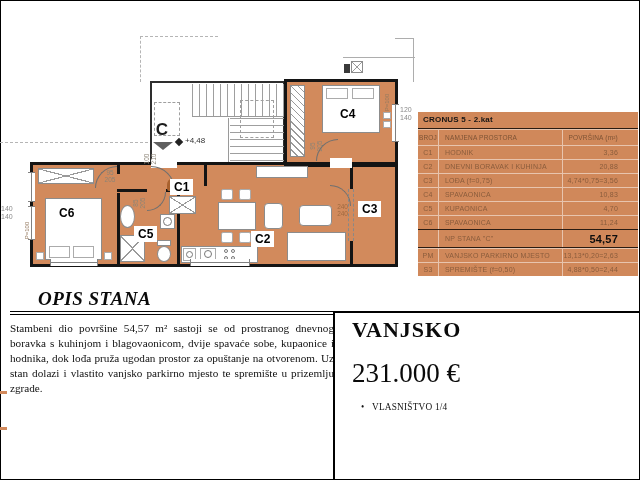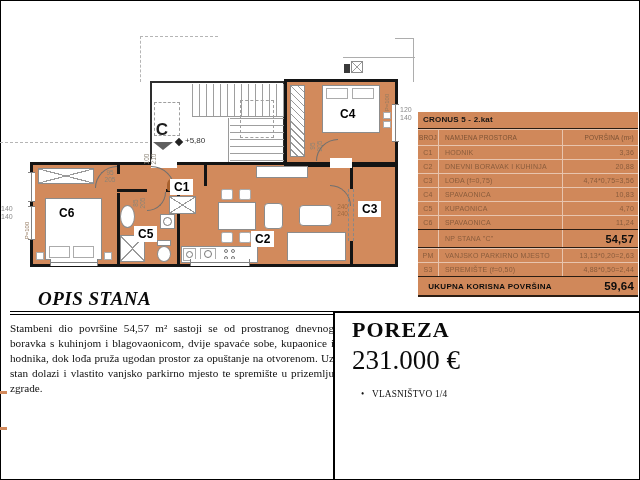--- a/index.html
+++ b/index.html
@@ -41,36 +41,36 @@
   .logo-circle{width:60px;height:60px;border-radius:50%;background:#f4f4f2;border:2px solid #3c3c3c;margin-left:4px;display:flex;align-items:center;justify-content:center;flex:0 0 auto}
   .brand-name{font:italic 700 26px "Liberation Serif",serif;color:#0b0b0b;margin-left:10px;letter-spacing:1px;white-space:nowrap}
   
   .ptable{left:418px;top:112px;width:220px;background:var(--table,#d0885a)}
   .ttitle{font:700 8px/16px "Liberation Sans",sans-serif;color:#151515;padding-left:5px;border-bottom:1.5px solid #2a1c12;letter-spacing:.2px}
   .trow{display:grid;grid-template-columns:20px 1fr 76px;align-items:stretch;height:13px;border-top:1px solid rgba(255,255,255,.5);font:400 7px "Liberation Sans",sans-serif;color:#8a5c3c;letter-spacing:.2px}
   .trow:first-of-type{border-top:none}
   .thead{height:15px;color:#7c5234;font-size:6.5px}
   .cb{display:flex;align-items:center;justify-content:center}
   .cn{padding-left:6px;border-left:1px solid rgba(255,255,255,.5);display:flex;align-items:center}
-  .cp{text-align:right;padding-right:4px;border-left:1px solid rgba(255,255,255,.5);display:flex;align-items:center;justify-content:flex-end}
+  .cp{text-align:right;padding-right:20px;border-left:1px solid rgba(255,255,255,.5);display:flex;align-items:center;justify-content:flex-end}
   .sub{height:17px;border-top:1.5px solid #2a1c12;border-bottom:1.5px solid #2a1c12}
   .sub .cp{font-weight:700;font-size:11px;color:#0d0d0d}
   .addrow{height:13px}
   .tot{grid-template-columns:1fr 76px;height:18px;border-top:1.5px solid #2a1c12;border-bottom:2px solid #2a1c12;color:#0d0d0d;font-weight:700;font-size:8px}
   .totl{display:flex;align-items:center;justify-content:center;letter-spacing:.3px}
   .tot .cp{font-size:11.5px;border-left:none}
   
   .opis-title{font:italic 700 19px "Liberation Serif",serif;color:#0a0a0a;letter-spacing:.5px}
   .dbl-rule{border-top:1.5px solid #000;border-bottom:1.5px solid #000;height:4px;background:transparent}
   .paras p{font:400 11.2px/15px "Liberation Serif",serif;color:#101010;text-align:justify;margin:0 0 13px 0}
   
   .vline{background:#000}
   .topline{border-top:2.5px solid #000;background:transparent}
   .cijena-title{font:700 22px/24px "Liberation Serif",serif;color:#0a0a0a;letter-spacing:1px}
-  .cijena-amount{font:400 27px/30px "Liberation Serif",serif;color:#0a0a0a;margin-top:3px}
+  .cijena-amount{font:400 27px/30px "Liberation Serif",serif;color:#0a0a0a;margin-top:16px}
   .bullets{list-style:none;margin:13px 0 0 0;padding:0 0 0 20px}
   .bullets li{position:relative;font:400 9.3px/12.5px "Liberation Serif",serif;color:#111;letter-spacing:.2px;margin-bottom:3px}
   .bullets li::before{content:"•";position:absolute;left:-11px;top:0}
   .edge-dash{background:var(--accent,#d28a5c)}
 </style>
 </head>
 <body>
 
 <div class="page">
 
@@ -89,21 +89,21 @@
     <div class="a z2 treadv" style="left:192px;top:84px;width:92px;height:32px"></div>
     <div class="a z2" style="left:192px;top:116px;width:92px;height:1px;background:#9a9a9a"></div>
     <div class="a z2" style="left:228px;top:118px;width:1px;height:45px;background:#9a9a9a"></div>
     <div class="a z2 treadh" style="left:230px;top:118px;width:54px;height:45px"></div>
     <div class="a z2 dsh" style="left:154px;top:102px;width:26px;height:34px"></div>
     <div class="a z2 dsh" style="left:240px;top:100px;width:34px;height:38px"></div>
 
     <div class="a z6 corec" style="left:148px;top:121px;width:28px"><span>C</span></div>
     <div class="a z6 tri" style="left:153px;top:142px"></div>
     <div class="a z6" style="left:176px;top:139px;width:6px;height:6px;background:#222;transform:rotate(45deg)"></div>
-    <div class="a z6 elev" style="left:185px;top:136px">+5,80</div>
+    <div class="a z6 elev" style="left:185px;top:136px">+4,48</div>
 
     <div class="a z1 floor" style="left:33px;top:165px;width:362px;height:99px"></div>
     <div class="a z1 floor" style="left:287px;top:82px;width:108px;height:82px"></div>
 
     <div class="a z3 wrect" style="left:30px;top:162px;width:368px;height:105px"></div>
     <div class="a z3 wrect" style="left:284px;top:79px;width:114px;height:88px"></div>
 
     <div class="a z3 wall" style="left:117px;top:164px;width:3px;height:10px"></div>
     <div class="a z3 wall" style="left:117px;top:193px;width:3px;height:71px"></div>
     <div class="a z3 wall" style="left:117px;top:189px;width:30px;height:3px"></div>
@@ -257,39 +257,35 @@
     <div class="trow addrow">
         <span class="cb">PM</span>
         <span class="cn">VANJSKO PARKIRNO MJESTO</span>
         <span class="cp">13,13*0,20=2,63</span>
       </div>
     <div class="trow addrow">
         <span class="cb">S3</span>
         <span class="cn">SPREMIŠTE (f=0,50)</span>
         <span class="cp">4,88*0,50=2,44</span>
       </div>
-    <div class="trow tot">
-        <span class="totl">UKUPNA KORISNA POVRŠINA</span>
-        <span class="cp">59,64</span>
-      </div>
   </div>
 
   <div>
     <div class="a opis-title" style="left:38px;top:288px">OPIS STANA</div>
     <div class="a dbl-rule" style="left:10px;top:311px;width:323px"></div>
     <div class="a paras" style="left:10px;top:321px;width:324px">
       <p>Stambeni dio površine 54,57 m² sastoji se od prostranog dnevnog boravka s kuhinjom i blagovaonicom, dvije spavaće sobe, kupaonice i hodnika, dok lođa pruža ugodan prostor za opuštanje na otvorenom. Uz stan dolazi i vlastito vanjsko parkirno mjesto te spremište u prizemlju zgrade.</p>
     </div>
   </div>
 
   <div>
     <div class="a topline" style="left:333px;top:311px;width:306px;height:3px"></div>
     <div class="a vline" style="left:333px;top:311px;width:2px;height:169px"></div>
     <div class="a" style="left:352px;top:318px;width:280px">
-      <div class="cijena-title">POREZA</div>
+      <div class="cijena-title">VANJSKO</div>
       <div class="cijena-amount">231.000 €</div>
       <ul class="bullets">
         <li>VLASNIŠTVO 1/4</li>
       </ul>
     </div>
   </div>
 
   <div class="a edge-dash" style="left:0;top:391px;width:7px;height:3px"></div>
   <div class="a edge-dash" style="left:0;top:427px;width:7px;height:3px"></div>
 

